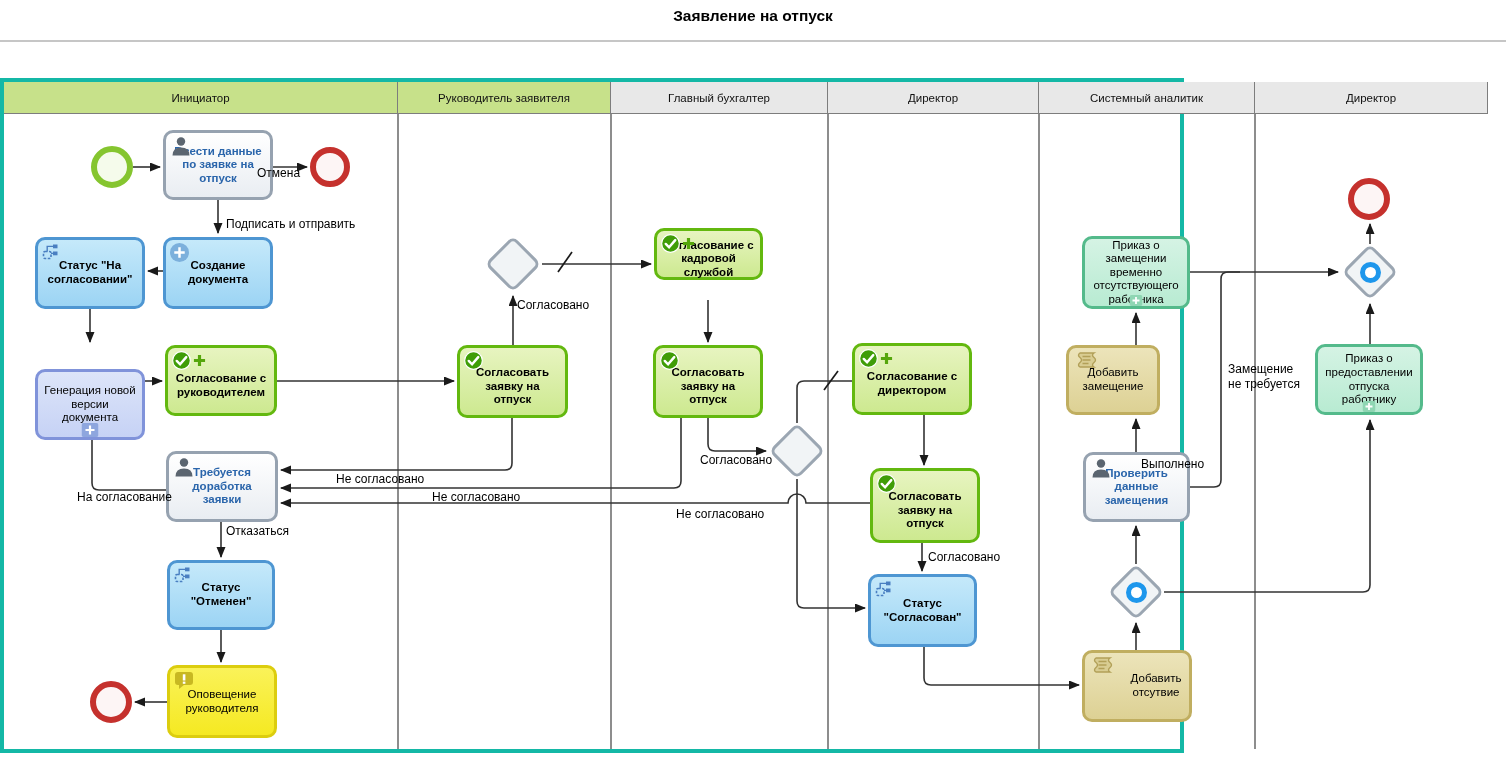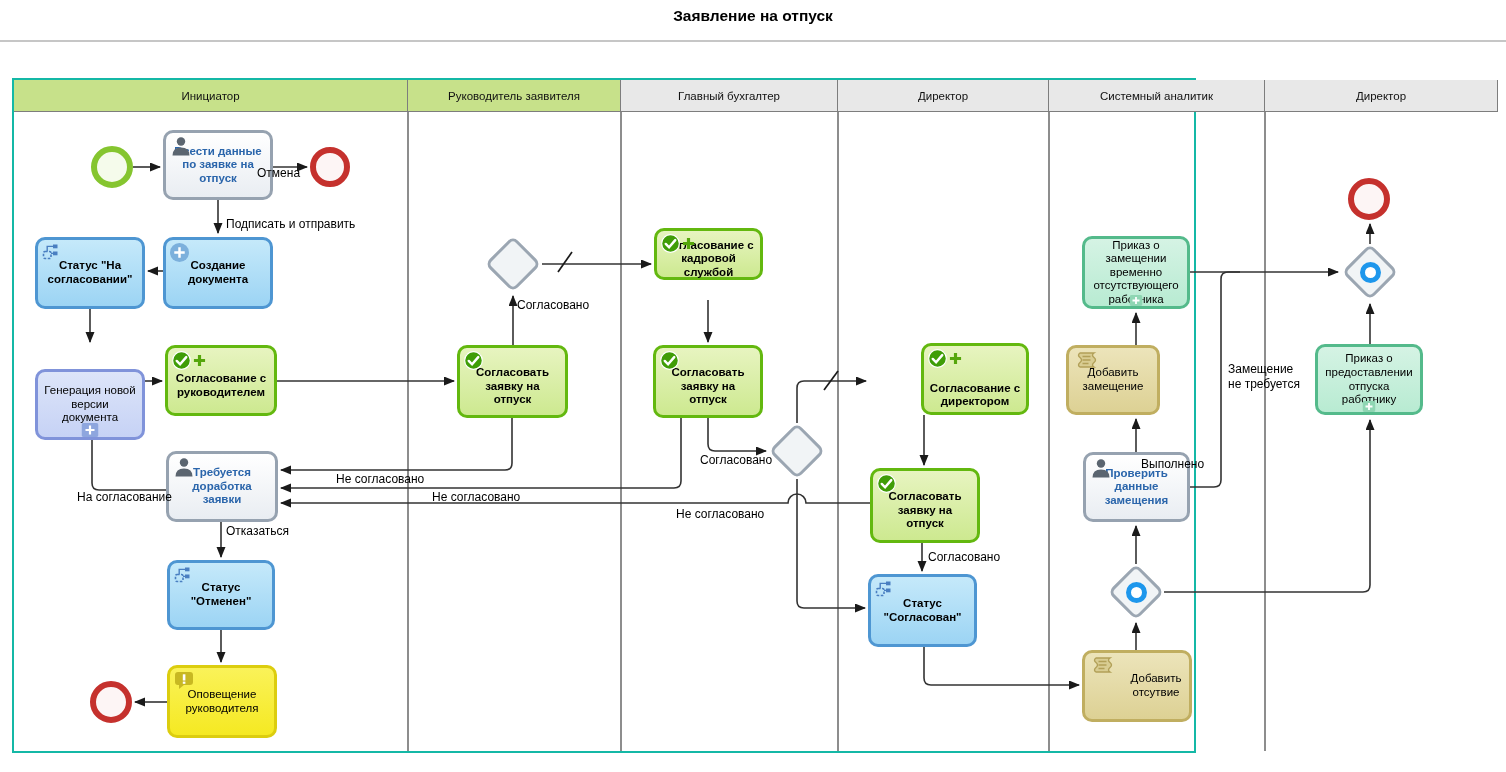--- a/index.html
+++ b/index.html
@@ -1,22 +1,22 @@
 <!DOCTYPE html>
 <html><head>
 <meta charset="utf-8">
 <style>
   html,body{margin:0;padding:0;background:#ffffff;}
   body{font-family:"Liberation Sans",sans-serif;}
   #canvas{position:relative;width:1506px;height:772px;background:#fff;overflow:hidden;}
   .title{position:absolute;top:7px;left:0;width:100%;text-align:center;
          font-size:15.5px;font-weight:bold;color:#000;}
   .title-rule{position:absolute;top:40px;left:0;width:100%;height:2px;background:#c6c6c6;}
-  #pool{position:absolute;left:12px;top:78px;width:1184px;height:675px;
-        border:2px solid #14b8a6;box-sizing:border-box;z-index:0;}
+  #pool{position:absolute;left:0;top:78px;width:1184px;height:675px;
+        border:4px solid #14b8a6;box-sizing:border-box;z-index:0;}
   .lane-header{position:absolute;top:0;height:32px;box-sizing:border-box;
         border-right:1.5px solid #7d7d7d;border-bottom:1.5px solid #7d7d7d;
         display:flex;align-items:center;justify-content:center;
         font-size:11.5px;color:#111;}
   .lane-header.green{background:#c7e18a;}
   .lane-header.gray{background:#e8e8e8;}
   .lane-sep{position:absolute;top:32px;bottom:0;width:1.5px;background:#8d8d8d;}
   #edges{position:absolute;left:0;top:0;z-index:1;}
   #nodes,#labels{position:absolute;left:0;top:0;width:100%;height:100%;z-index:2;pointer-events:none;}
   #labels{z-index:3;}
@@ -216,21 +216,21 @@
           <svg width="19" height="19" viewBox="0 0 20 20">
             <circle cx="10" cy="10" r="9.3" fill="#3f9d07" stroke="#fff" stroke-width="1.2"></circle>
             <path d="M5 10.5 L8.5 14 L15 6.5" stroke="#fff" stroke-width="2.6" fill="none" stroke-linecap="round"></path>
           </svg>
         </span>
         <span class="tpad">Согласовать заявку на отпуск</span>
       </div>
       <div class="gww" style="left: 777px; top: 431px;">
         <div class="gw"></div>
       </div>
-      <div class="task green-plus" style="left: 921px; top: 343px; width: 108px; height: 72px; align-items: flex-end;">
+      <div class="task green-plus" style="left: 852px; top: 343px; width: 120px; height: 72px;">
         <span class="nicon">
           <svg width="19" height="19" viewBox="0 0 20 20">
             <circle cx="10" cy="10" r="9.3" fill="#3f9d07" stroke="#fff" stroke-width="1.2"></circle>
             <path d="M5 10.5 L8.5 14 L15 6.5" stroke="#fff" stroke-width="2.6" fill="none" stroke-linecap="round"></path>
           </svg>
           <svg width="13" height="13" viewBox="0 0 14 14">
             <path d="M7 1 V13 M1 7 H13" stroke="#55a60b" stroke-width="3.4"></path>
           </svg>
         </span>
         <span class="tpad">Согласование с директором</span>

